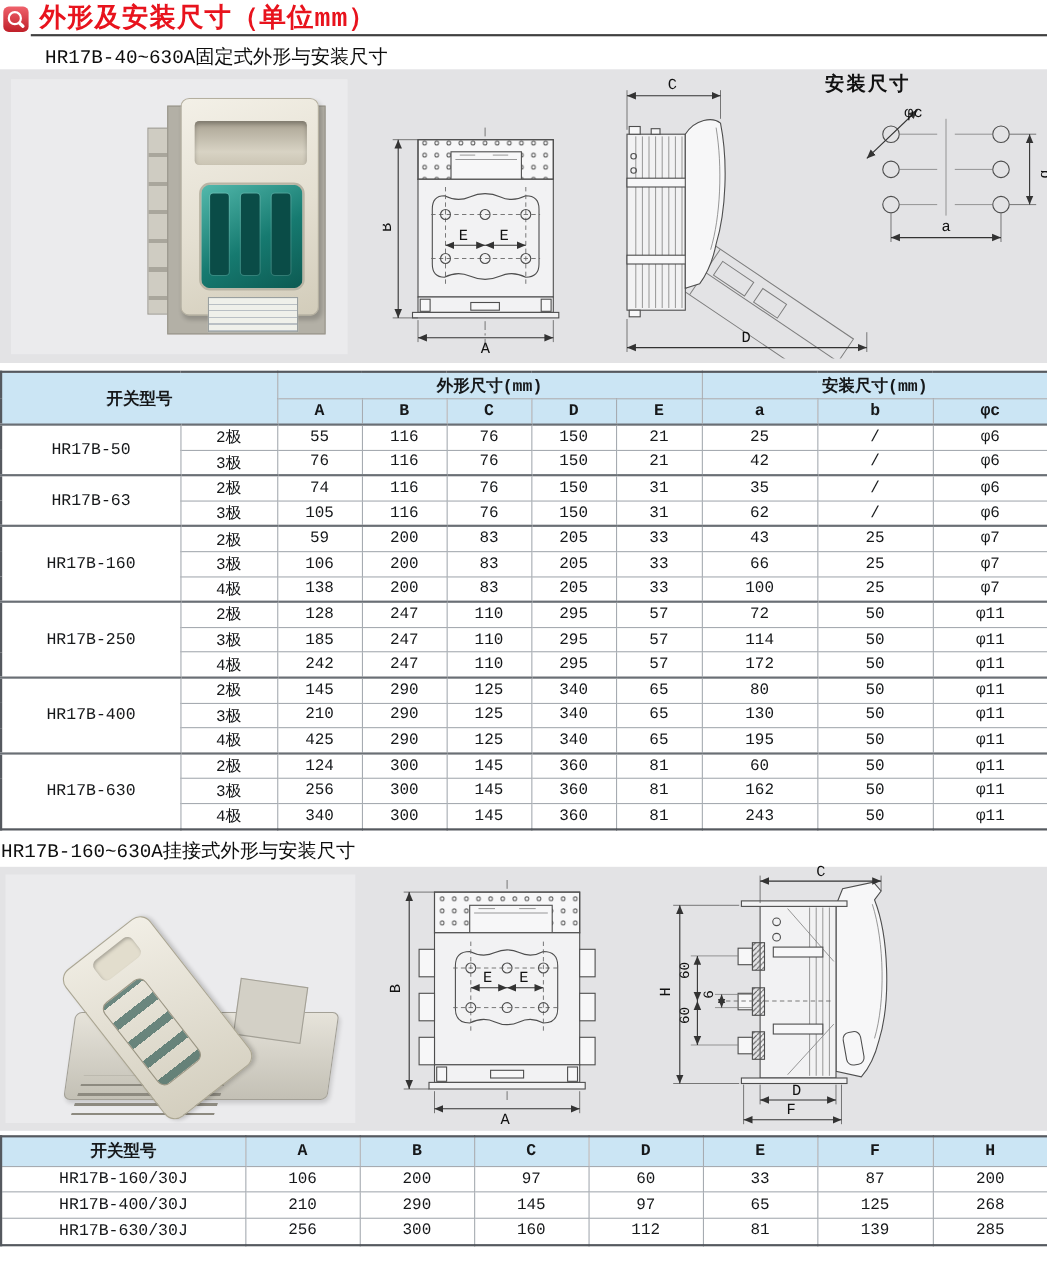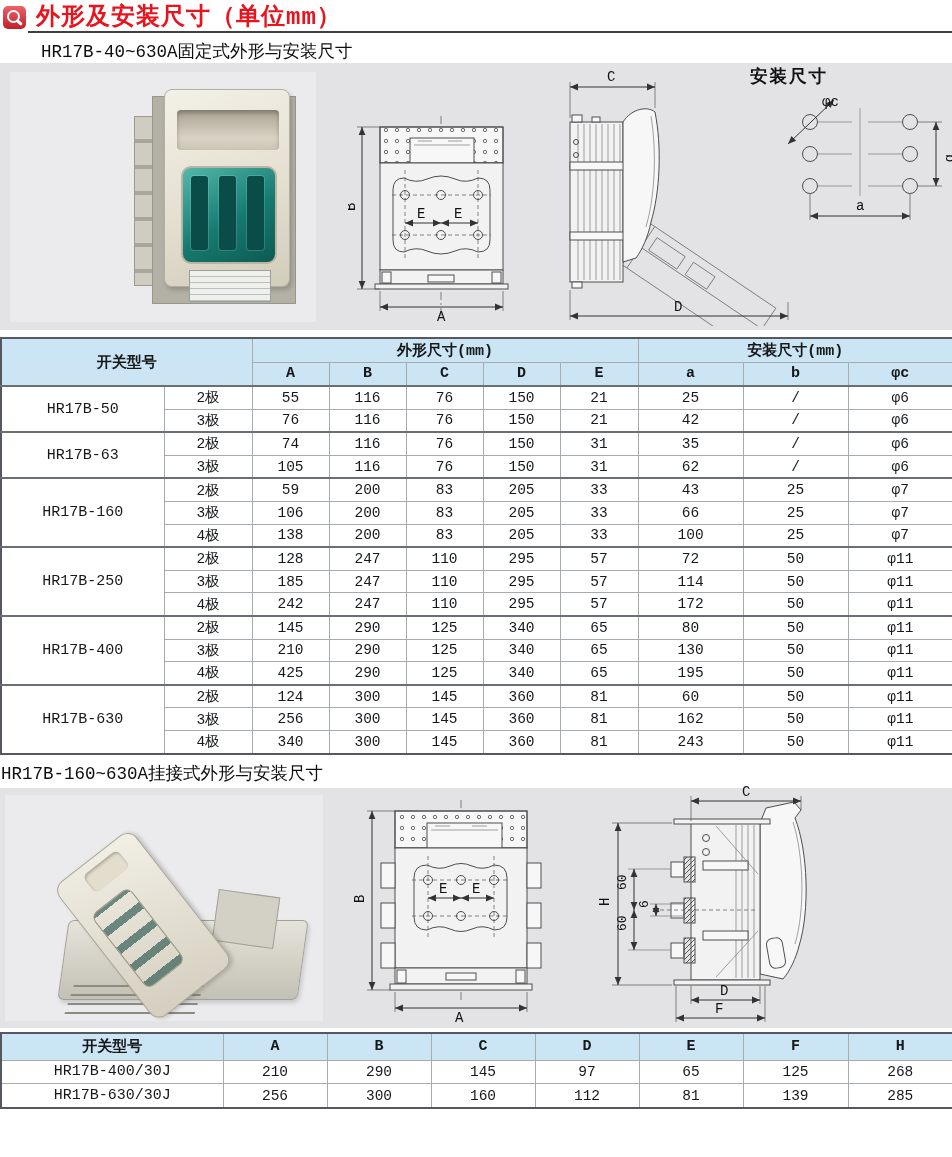--- a/index.html
+++ b/index.html
@@ -598,20 +598,30 @@
           <th>B</th>
           <th>C</th>
           <th>D</th>
           <th>E</th>
           <th>F</th>
           <th>H</th>
         </tr>
       </thead>
       <tbody>
         <tr>
+          <td class="model">HR17B-160/30J</td>
+          <td>106</td>
+          <td>200</td>
+          <td>97</td>
+          <td>60</td>
+          <td>33</td>
+          <td>87</td>
+          <td>200</td>
+        </tr>
+        <tr>
           <td class="model">HR17B-400/30J</td>
           <td>210</td>
           <td>290</td>
           <td>145</td>
           <td>97</td>
           <td>65</td>
           <td>125</td>
           <td>268</td>
         </tr>
         <tr>

